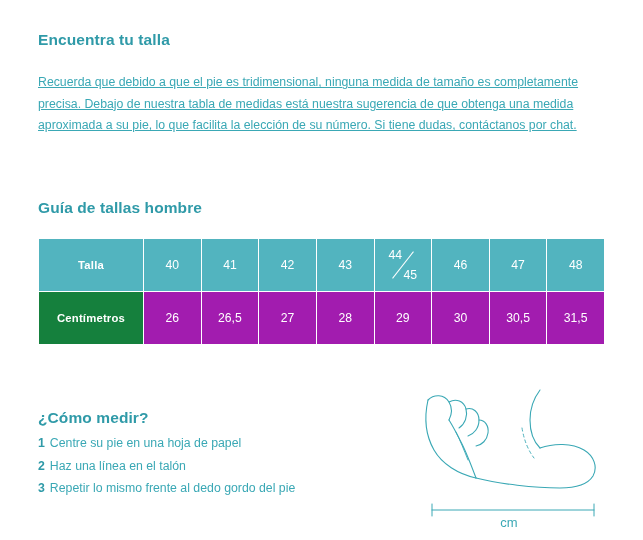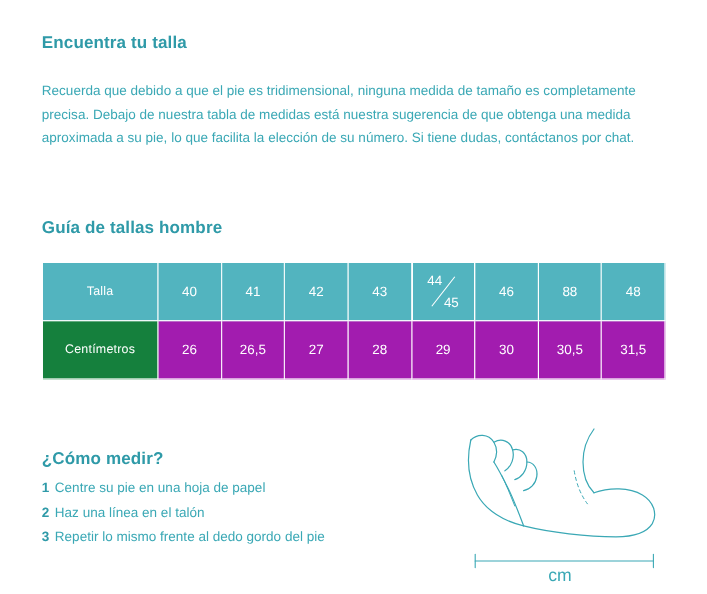--- a/index.html
+++ b/index.html
@@ -37,20 +37,21 @@
   }
 
   .intro {
     position: absolute;
     left: 38px;
     top: 60px;
     width: 556px;
     font-size: 12.3px;
     line-height: 21.5px;
     color: #3aa8b5;
+    text-decoration: underline;
   }
 
   #title-guide {
     position: absolute;
     left: 38px;
     top: 199px;
   }
 
   
   .size-table {
@@ -73,21 +74,21 @@
     background: #52b4bf;
     color: #ffffff;
   }
   .size-table tr.body td {
     background: #a21caf;
     color: #ffffff;
   }
   .size-table td.label {
     background: #52b4bf;
     color: #ffffff;
-    font-weight: normal;
+    font-weight: bold;
     font-size: 11.3px;
     width: 104px;
     letter-spacing: 0.2px;
   }
   .size-table tr.body td.label {
     background: #15803d;
   }
   
   .split-cell {
     position: relative;
@@ -149,21 +150,21 @@
   }
   .illustration svg {
     display: block;
   }
   .cm-label {
     position: absolute;
     left: 404px;
     top: 515px;
     width: 210px;
     text-align: center;
-    font-size: 16px;
+    font-size: 13px;
     color: #3aa8b5;
   }
 </style>
 </head>
 <body>
 
 <div class="page">
 
   <h1 class="section-title" id="title-find">Encuentra tu talla</h1>
 
@@ -178,21 +179,21 @@
         <td>40</td>
         <td>41</td>
         <td>42</td>
         <td>43</td>
         <td class="split-cell">
           <span class="sc-a">44</span>
           <span class="sc-line"></span>
           <span class="sc-b">45</span>
         </td>
         <td>46</td>
-        <td>88</td>
+        <td>47</td>
         <td>48</td>
       </tr>
       <tr class="body">
         <td class="label">Centímetros</td>
         <td>26</td>
         <td>26,5</td>
         <td>27</td>
         <td>28</td>
         <td>29</td>
         <td>30</td>

